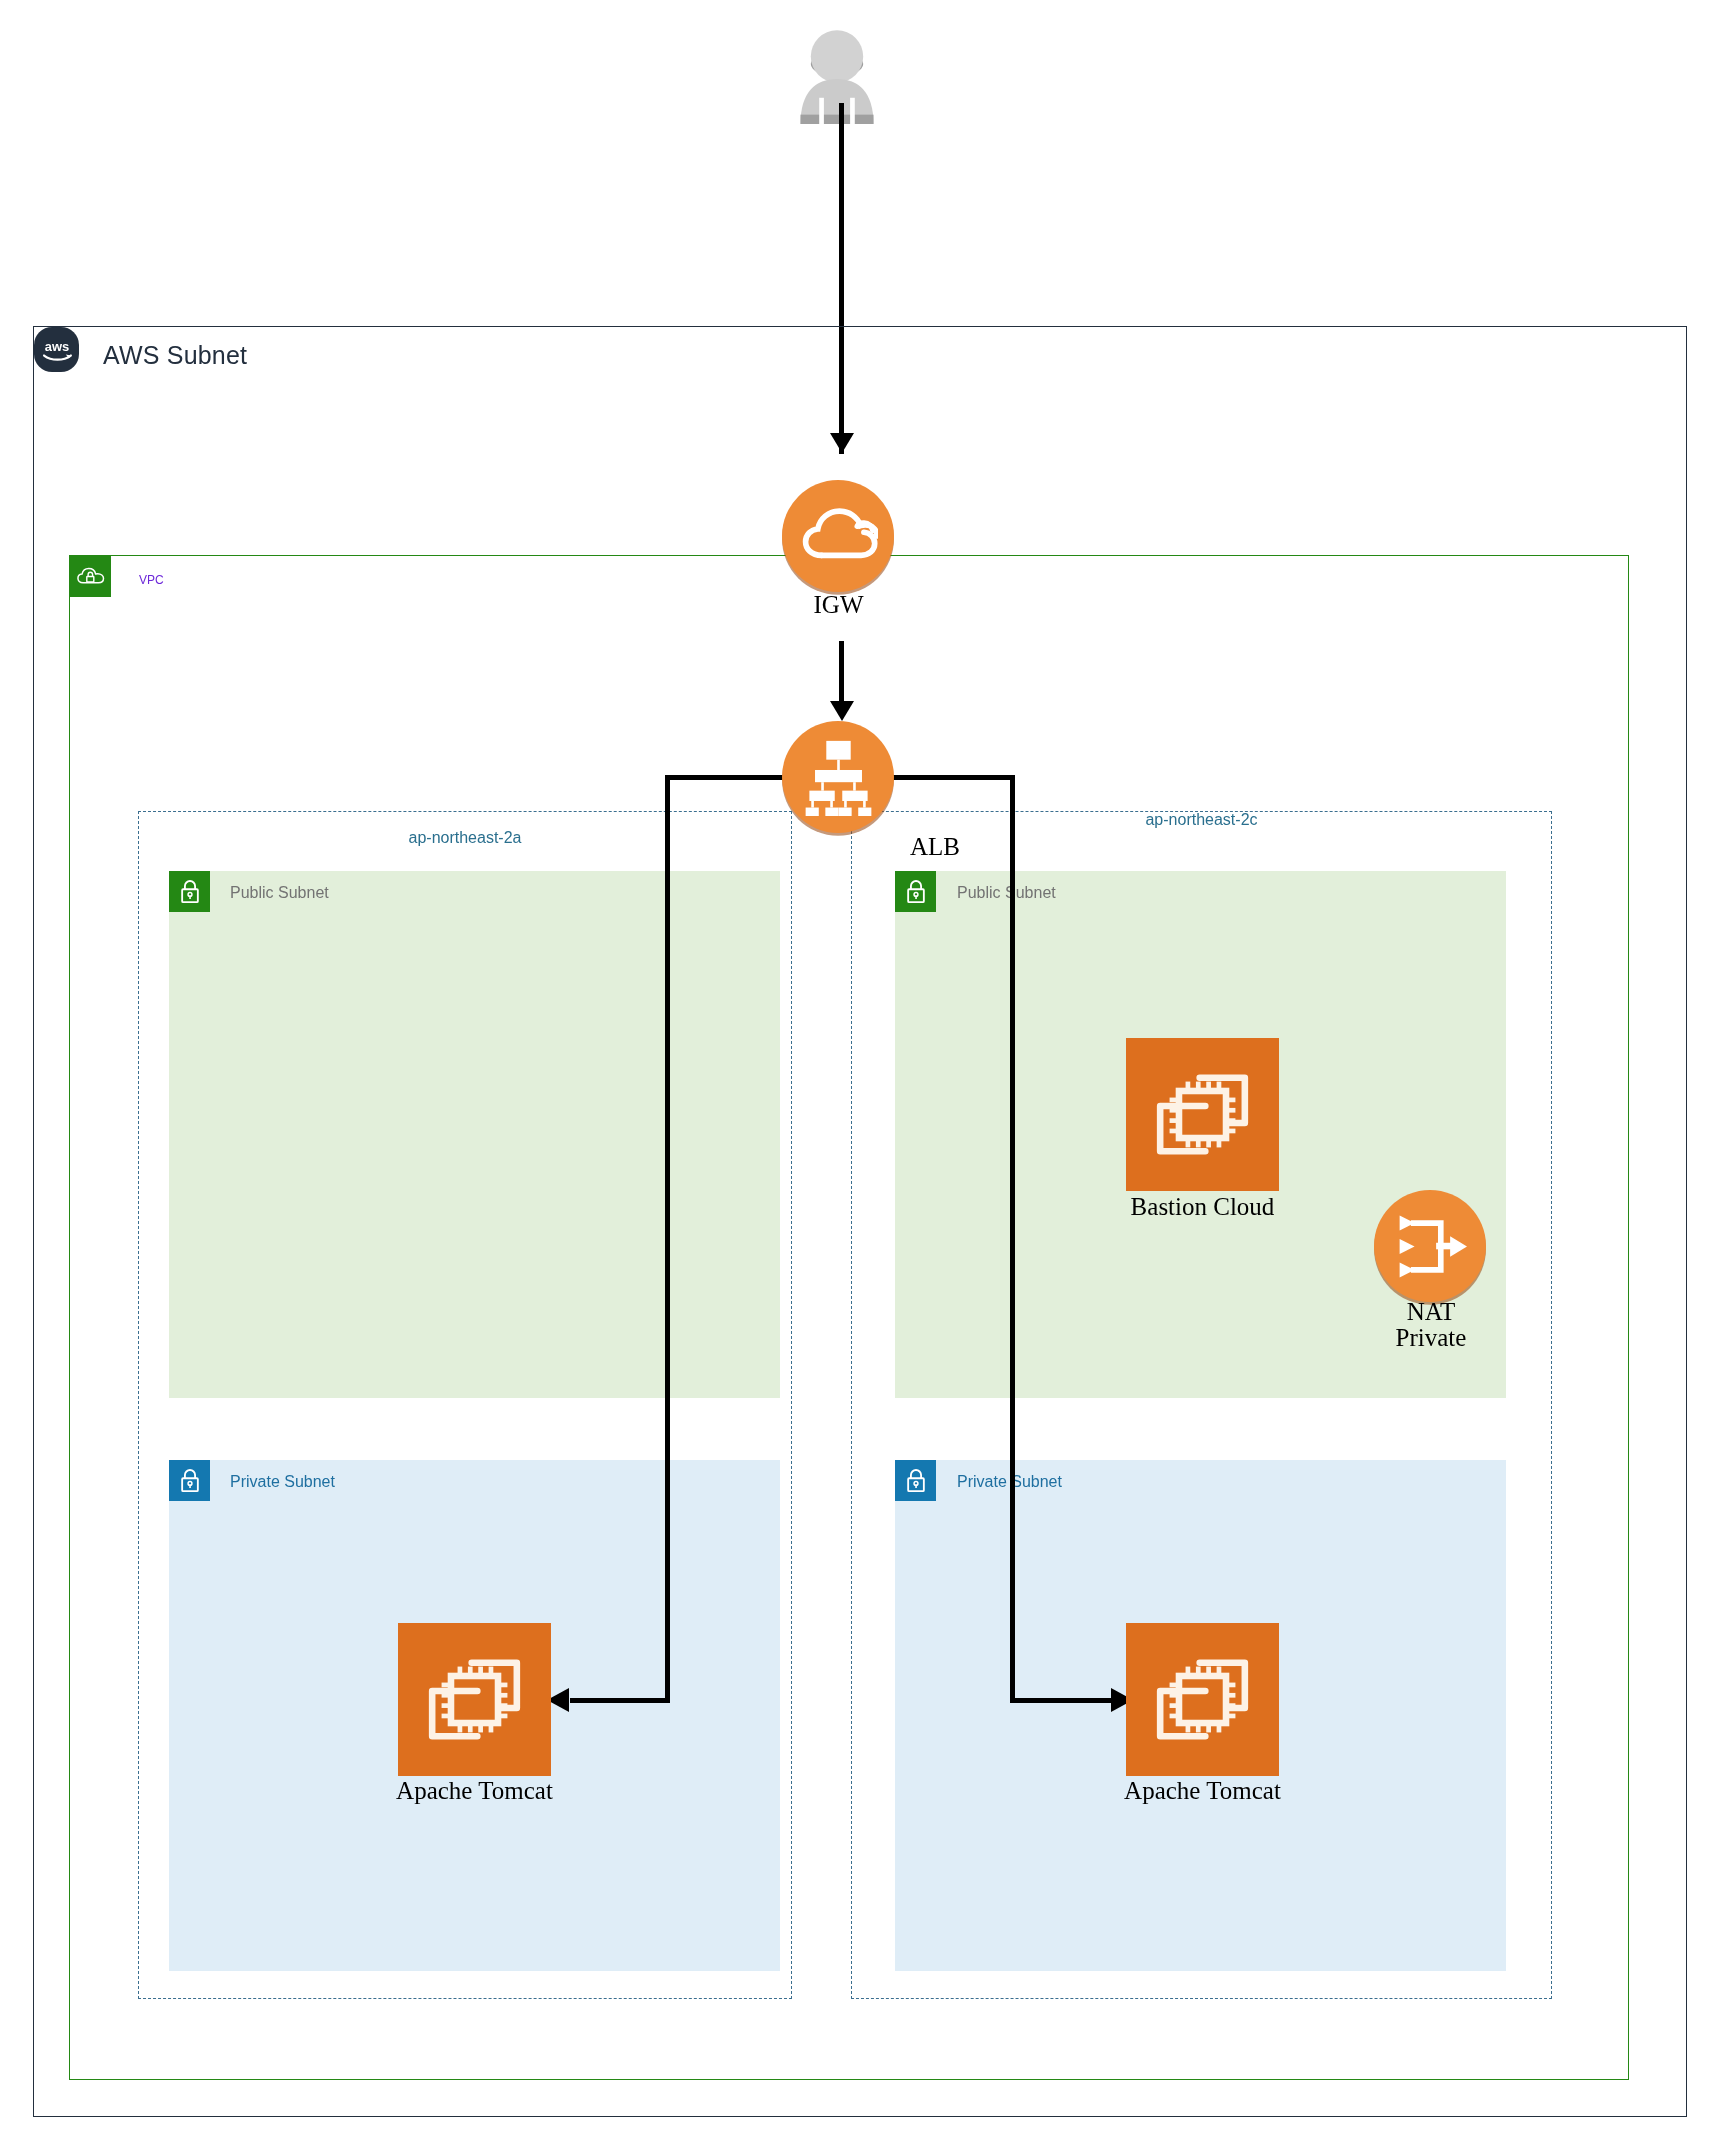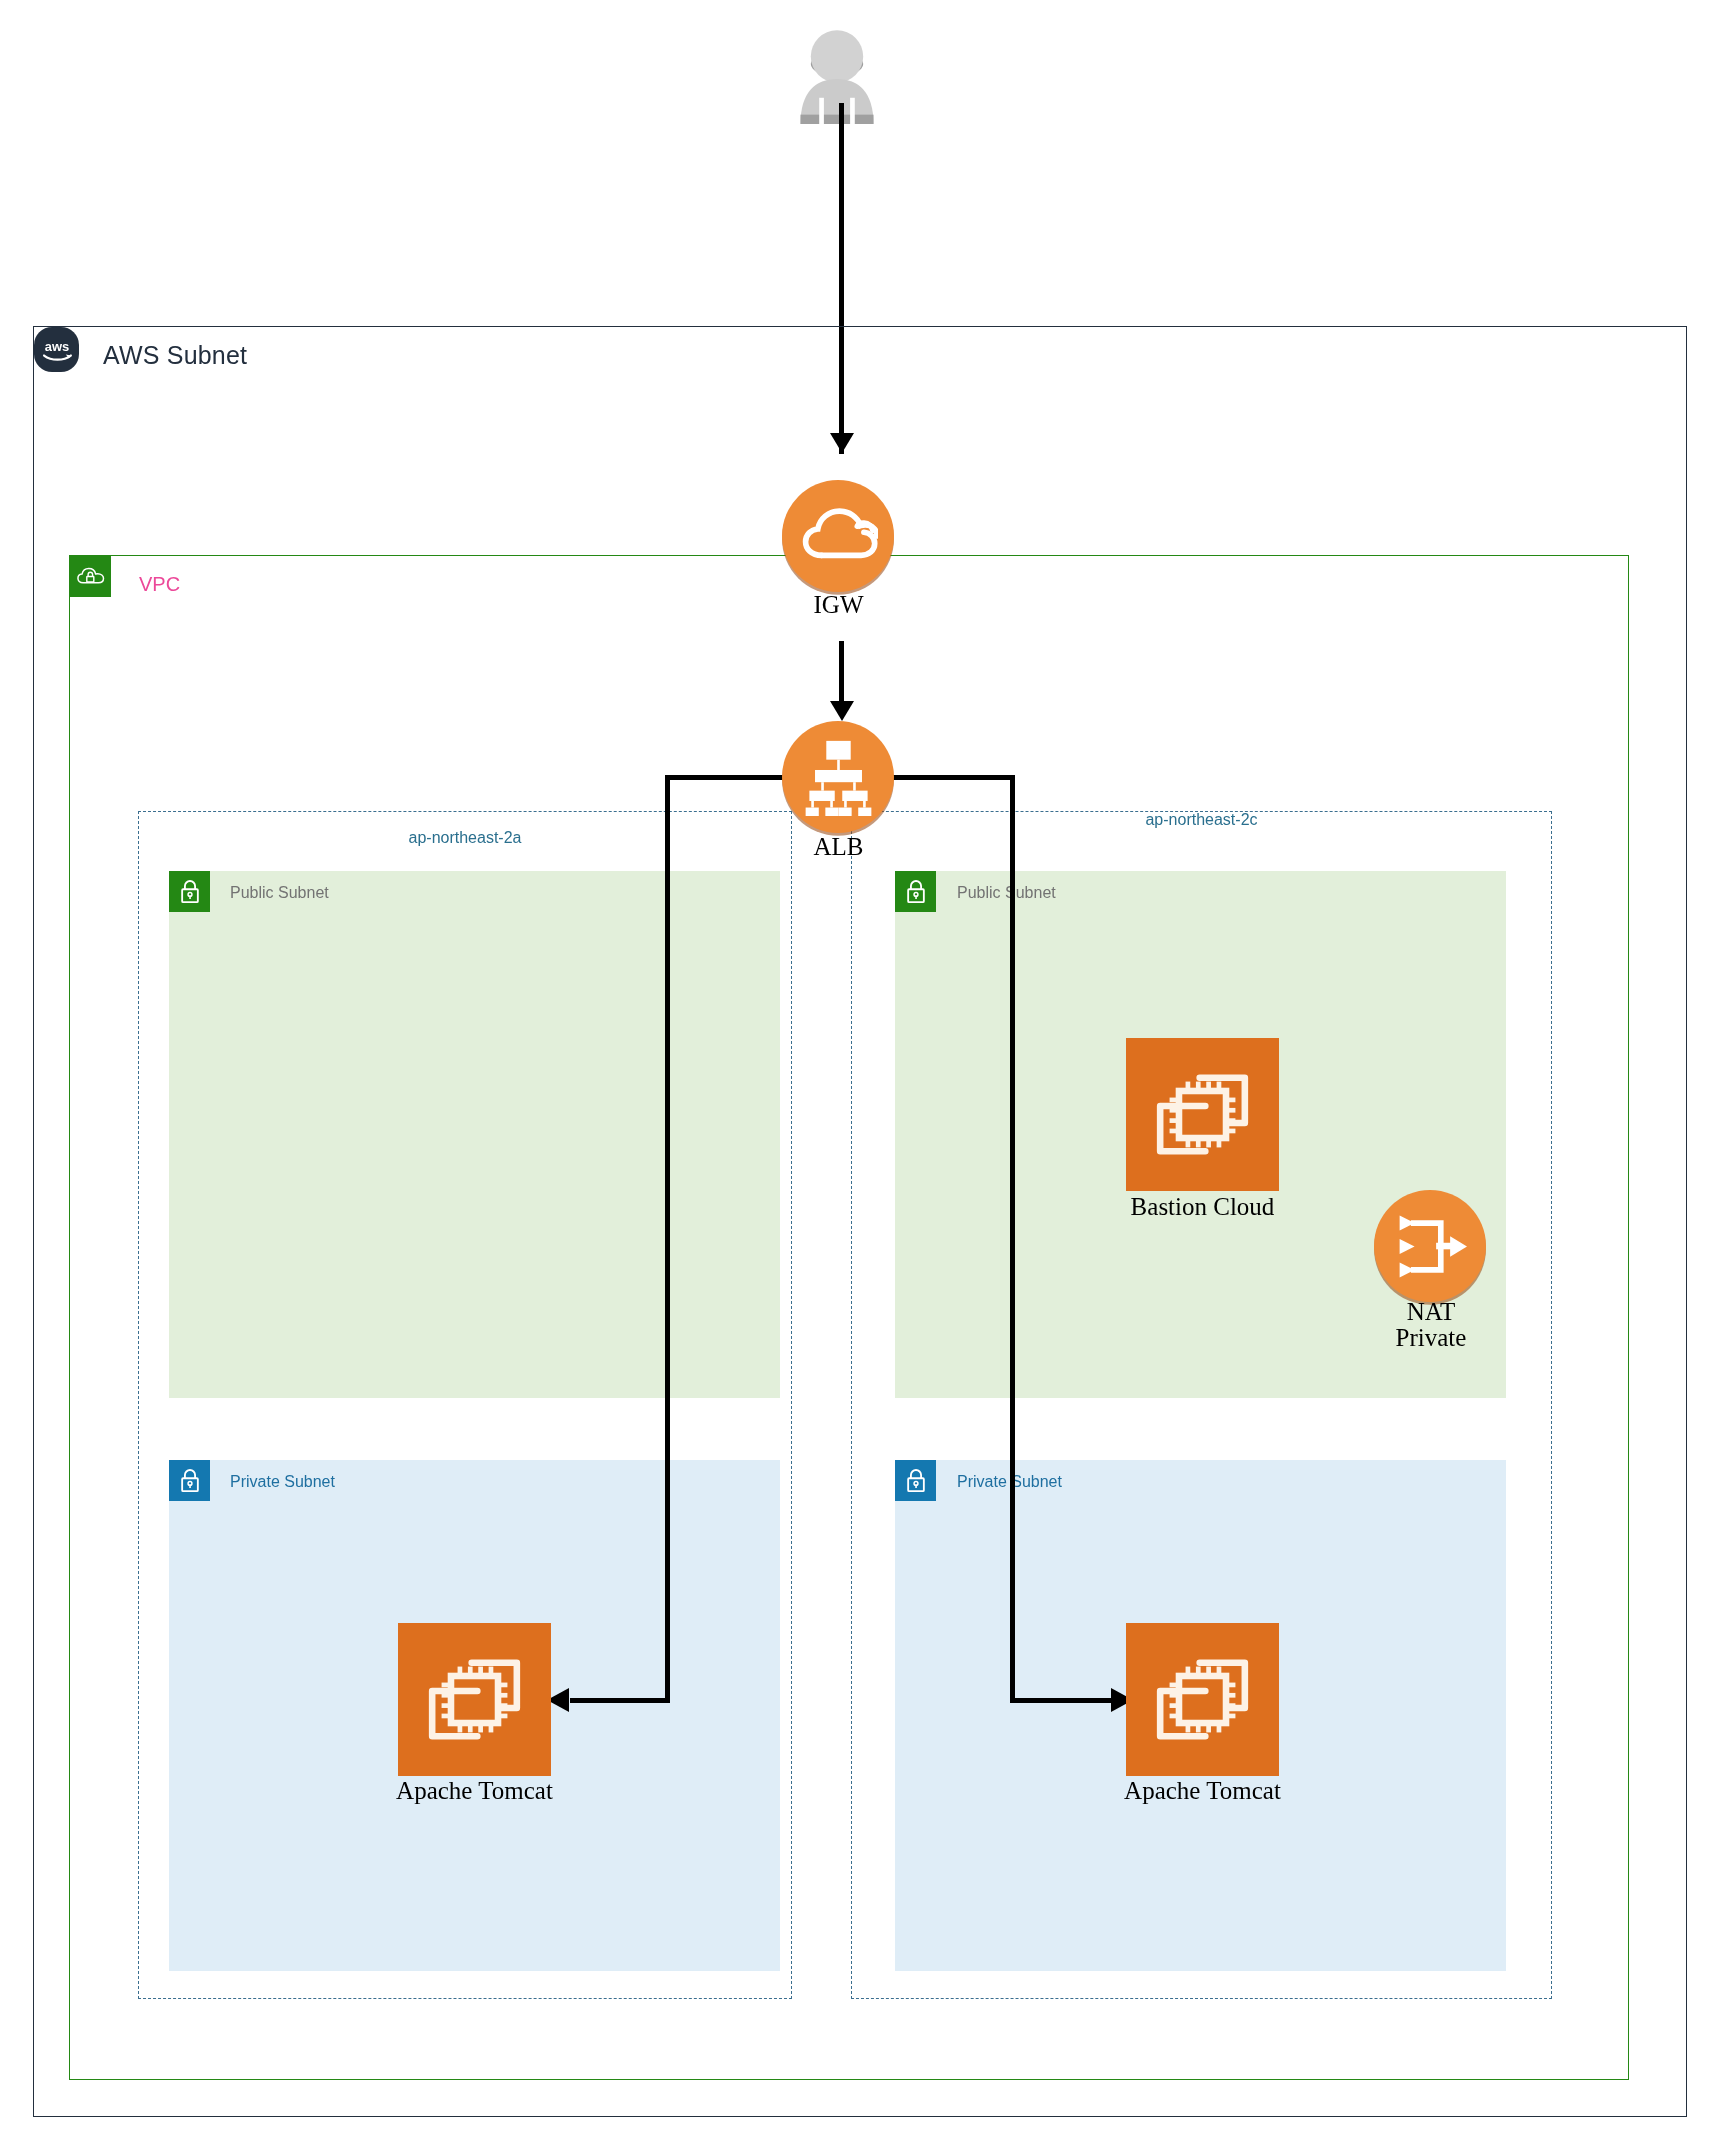--- a/index.html
+++ b/index.html
@@ -16,21 +16,21 @@
   }
   .cloud-title{
     font-size:25px;color:#232f3e;font-family:"Liberation Sans",sans-serif;letter-spacing:0.2px;
   }
   .vpc-box{
     border:1.9px solid #248814;box-sizing:border-box;background:transparent;
   }
   .vpc-tab{
     width:41px;height:41px;background:#248814;display:flex;align-items:center;justify-content:center;
   }
-  .vpc-title{font-size:20px;color:#ec4899;}
+  .vpc-title{font-size:12px;color:#6d28d9;}
 
   
   .az-box{
     border:1.9px dashed #3b6e8f;box-sizing:border-box;background:transparent;
   }
   .az-label{
     font-size:16px;color:#2a6f8e;text-align:center;
   }
 
   
@@ -194,21 +194,21 @@
       <rect x="14" y="66" width="2.8" height="7" fill="#ffffff"></rect>
       <rect x="34.2" y="66" width="2.8" height="7" fill="#ffffff"></rect>
       <rect x="49" y="66" width="2.8" height="7" fill="#ffffff"></rect>
       <rect x="69.2" y="66" width="2.8" height="7" fill="#ffffff"></rect>
       <rect x="8" y="73" width="14" height="9" fill="#ffffff"></rect>
       <rect x="29" y="73" width="14" height="9" fill="#ffffff"></rect>
       <rect x="43" y="73" width="14" height="9" fill="#ffffff"></rect>
       <rect x="64" y="73" width="14" height="9" fill="#ffffff"></rect>
     </svg>
   </div>
-  <div class="abs node-label" style="left:745px;top:834px;width:187px;">ALB</div>
+  <div class="abs node-label" style="left:773px;top:834px;width:187px;text-align:right;">ALB</div>
 
   <div class="abs square-icon" style="left:1126px;top:1038px;width:153px;height:153px;">
     <svg width="111" height="111" viewBox="0 0 118 118">
       <path d="M56 20 H104 V68 H86" fill="none" stroke="#fdf2e6" stroke-width="7" stroke-linejoin="round" stroke-linecap="round"></path>
       <path d="M62 50 H14 V98 H62" fill="none" stroke="#fdf2e6" stroke-width="7" stroke-linejoin="round" stroke-linecap="round"></path>
       <rect x="34" y="34" width="50" height="50" fill="none" stroke="#fdf2e6" stroke-width="7"></rect>
       <g fill="#fdf2e6">
         <rect x="41" y="24" width="5" height="9"></rect>
           <rect x="52" y="24" width="5" height="9"></rect>
         <rect x="63" y="24" width="5" height="9"></rect>

